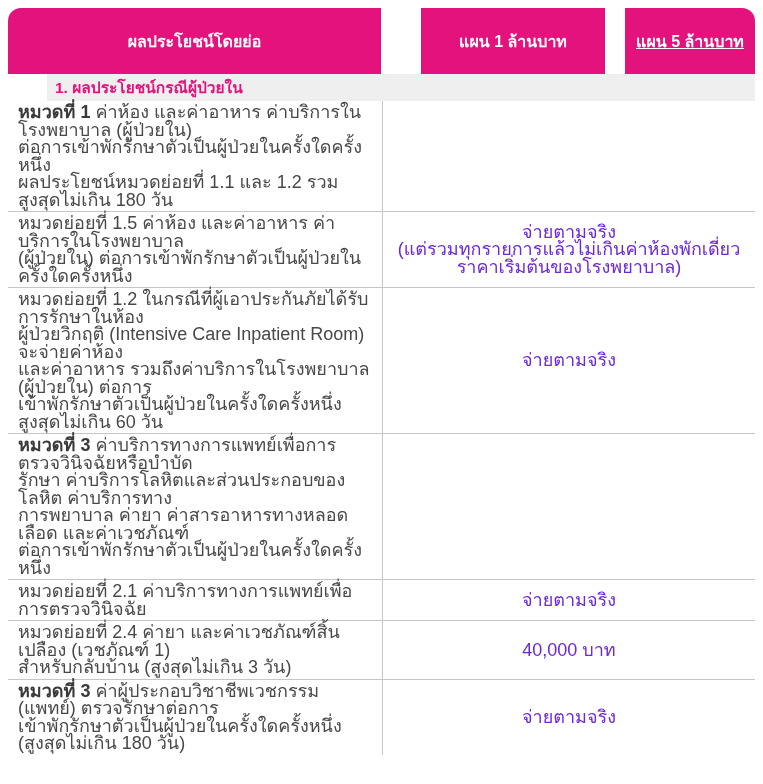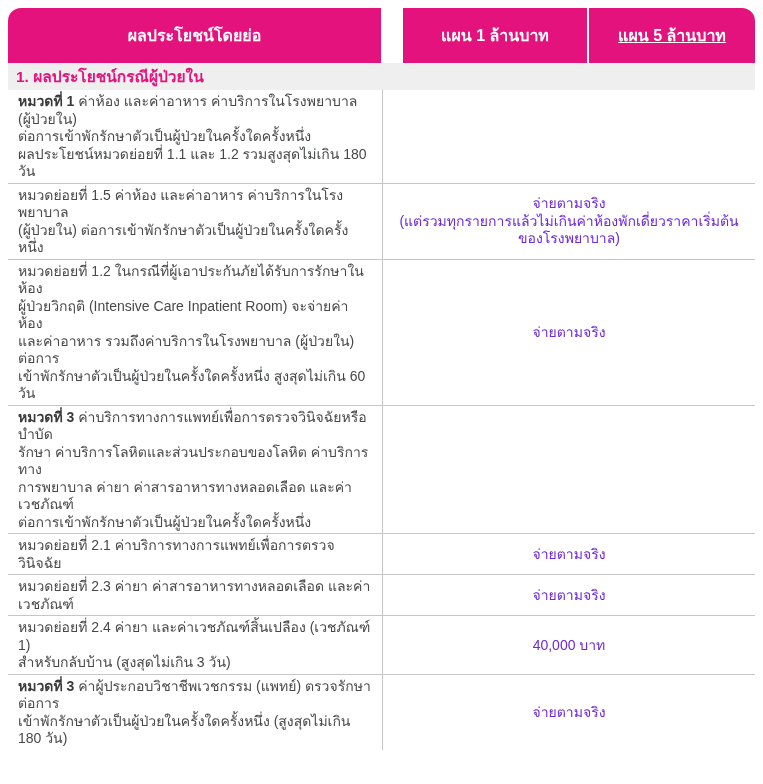--- a/index.html
+++ b/index.html
@@ -8,22 +8,22 @@
     font-family:"Liberation Sans","DejaVu Sans",sans-serif;
     color:#47484a;
     -webkit-font-smoothing:antialiased;
   }
   .page{padding:8px 8px 0 8px;}
   .tbl{width:747px;}
 
   
   .hdr{
     display:flex;
-    gap:2px;
-    height:55px;
+    gap:20px;
+    height:66px;
     justify-content:center;
   }
   .hcell{
     background:#e3127c;
     color:#ffffff;
     font-weight:bold;
     font-size:16px;
     display:flex;
     align-items:center;
     justify-content:center;
@@ -35,31 +35,32 @@
 
   
   .section{
     background:#efefef;
     color:#e3127c;
     font-weight:bold;
     font-size:15.5px;
     padding:4px 8px 3px 8px;
     height:20px;
     line-height:20px;
+    margin-left:39px;
   }
 
   
   table.rows{
     width:747px;
     border-collapse:collapse;
     table-layout:fixed;
   }
   table.rows td{
     border-top:1px solid #c6c6c6;
-    font-size:14px;
+    font-size:18px;
     line-height:17.5px;
     vertical-align:middle;
     white-space:pre-line;
   }
   table.rows tr:first-child td{border-top:none;}
   td.desc{
     width:354px;               
     padding:3px 10px 2px 10px;
     border-right:1px solid #c6c6c6;
     text-align:left;
@@ -111,24 +112,20 @@
 รักษา ค่าบริการโลหิตและส่วนประกอบของโลหิต ค่าบริการทาง
 การพยาบาล ค่ายา ค่าสารอาหารทางหลอดเลือด และค่าเวชภัณฑ์
 ต่อการเข้าพักรักษาตัวเป็นผู้ป่วยในครั้งใดครั้งหนึ่ง</span></td>
           <td class="val"></td>
         </tr>
         <tr>
           <td class="desc"><b></b><span>หมวดย่อยที่ 2.1 ค่าบริการทางการแพทย์เพื่อการตรวจวินิจฉัย</span></td>
           <td class="val">จ่ายตามจริง</td>
         </tr>
         <tr>
-          <td class="desc"><b></b><span>หมวดย่อยที่ 2.3 ค่ายา ค่าสารอาหารทางหลอดเลือด และค่าเวชภัณฑ์</span></td>
-          <td class="val">จ่ายตามจริง</td>
-        </tr>
-        <tr>
           <td class="desc"><b></b><span>หมวดย่อยที่ 2.4 ค่ายา และค่าเวชภัณฑ์สิ้นเปลือง (เวชภัณฑ์ 1)
 สำหรับกลับบ้าน (สูงสุดไม่เกิน 3 วัน)</span></td>
           <td class="val">40,000 บาท</td>
         </tr>
         <tr>
           <td class="desc"><b>หมวดที่ 3</b><span> ค่าผู้ประกอบวิชาชีพเวชกรรม (แพทย์) ตรวจรักษาต่อการ
 เข้าพักรักษาตัวเป็นผู้ป่วยในครั้งใดครั้งหนึ่ง (สูงสุดไม่เกิน 180 วัน)</span></td>
           <td class="val">จ่ายตามจริง</td>
         </tr>
 

